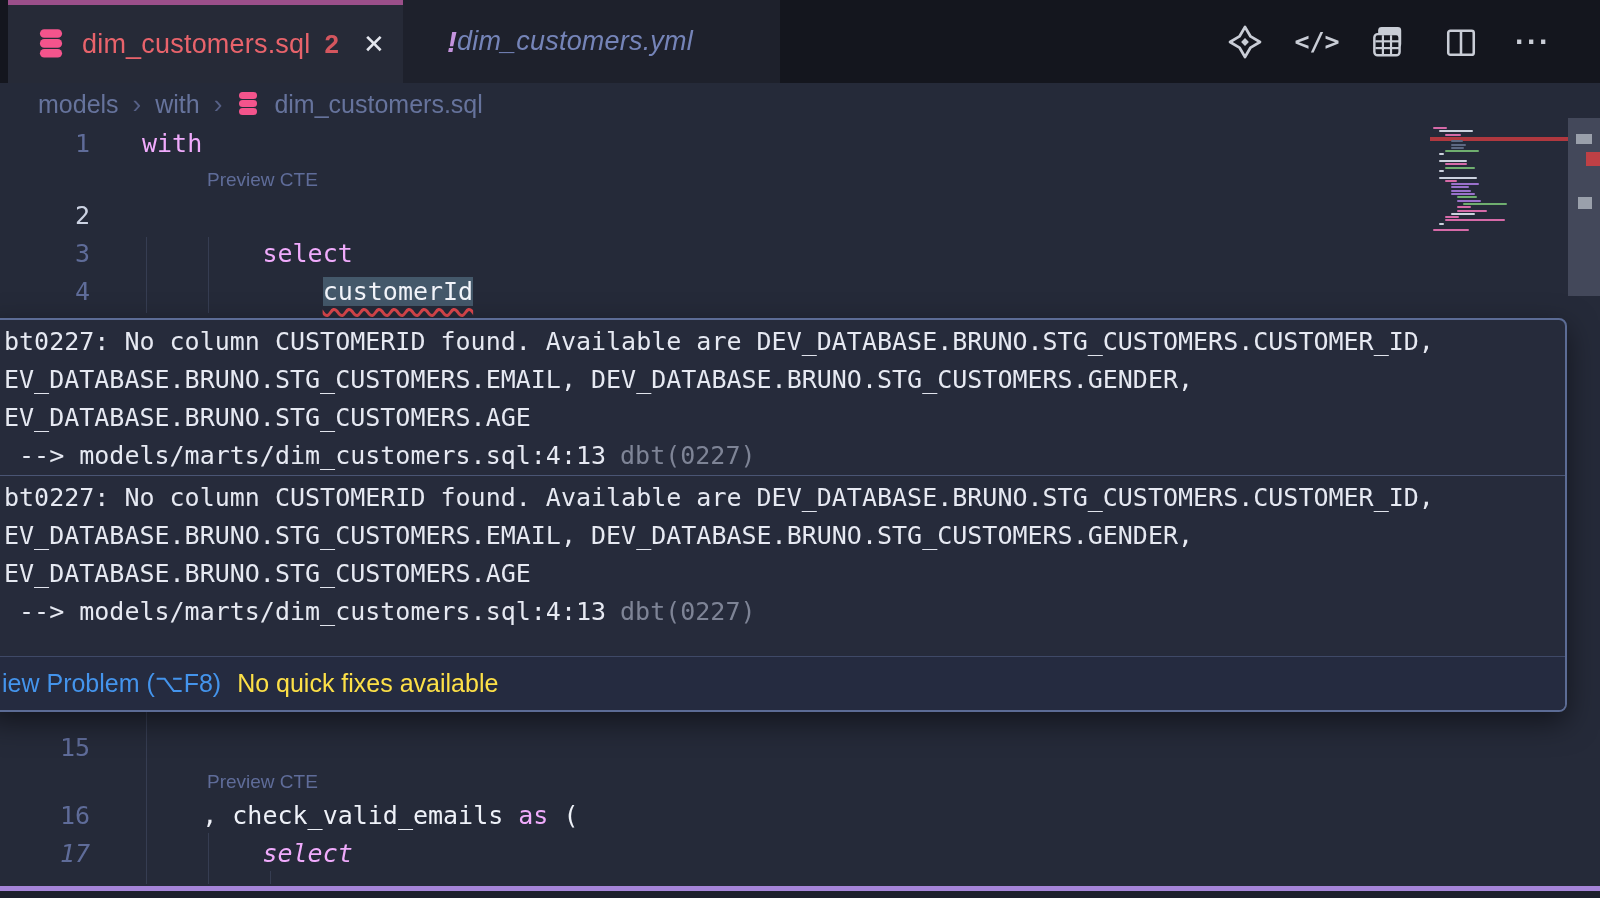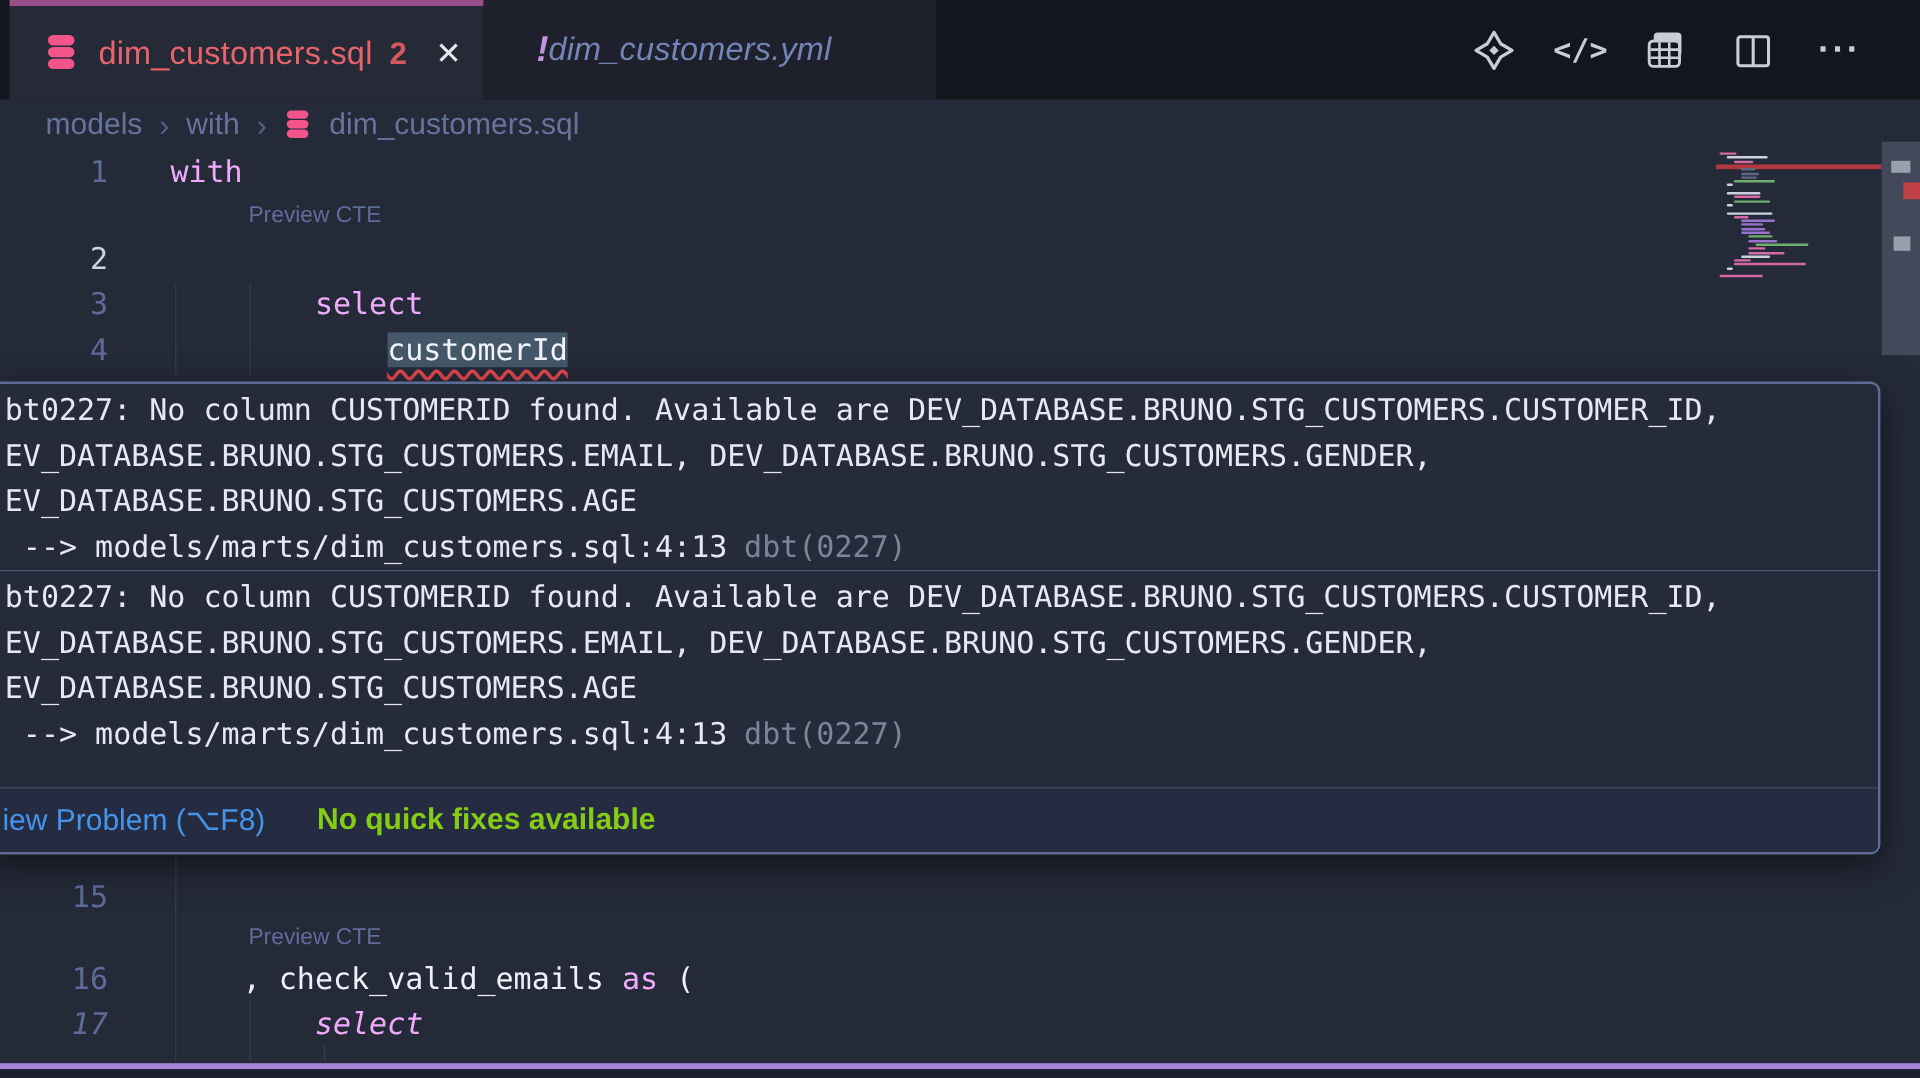--- a/index.html
+++ b/index.html
@@ -57,21 +57,21 @@
   
   .hover { position:absolute; left:-14px; top:193px; width:1581px; height:394px; background:#262b3b;
            border:2px solid #5c6c95; border-radius:8px; box-shadow:0 10px 30px rgba(0,0,0,.5); z-index:5; overflow:hidden; }
   .hblock { padding:3px 0 0 16px; font-family:"DejaVu Sans Mono", monospace; font-size:25px; line-height:38px;
             color:#e6e9f2; white-space:pre; }
   .hblock .src { color:#7e8496; margin-left:14px; }
   .hdivider { height:0; border-top:1px solid #4a5574; }
   .hstatus { position:absolute; left:0; bottom:0; width:100%; height:54px; background:#252b40; border-top:1px solid #3f4967;
              display:flex; align-items:center; font-size:25px; }
   .hstatus .problem-link { color:#4494ec; margin-left:14px; cursor:pointer; }
-  .hstatus .nofix { color:#84cc16; margin-left:43px;font-weight:bold; }
+  .hstatus .nofix { color:#fde047; margin-left:16px; }
 
   .bottomline { position:absolute; left:0; top:886px; width:1600px; height:5px; background:#a584d8; z-index:8; }
   .bottomedge { position:absolute; left:0; top:891px; width:1600px; height:7px; background:#1d202c; z-index:8; }
 </style>
 </head>
 <body>
 
 <div class="tabbar">
   <div class="tab active">
     <span class="dbicon">

